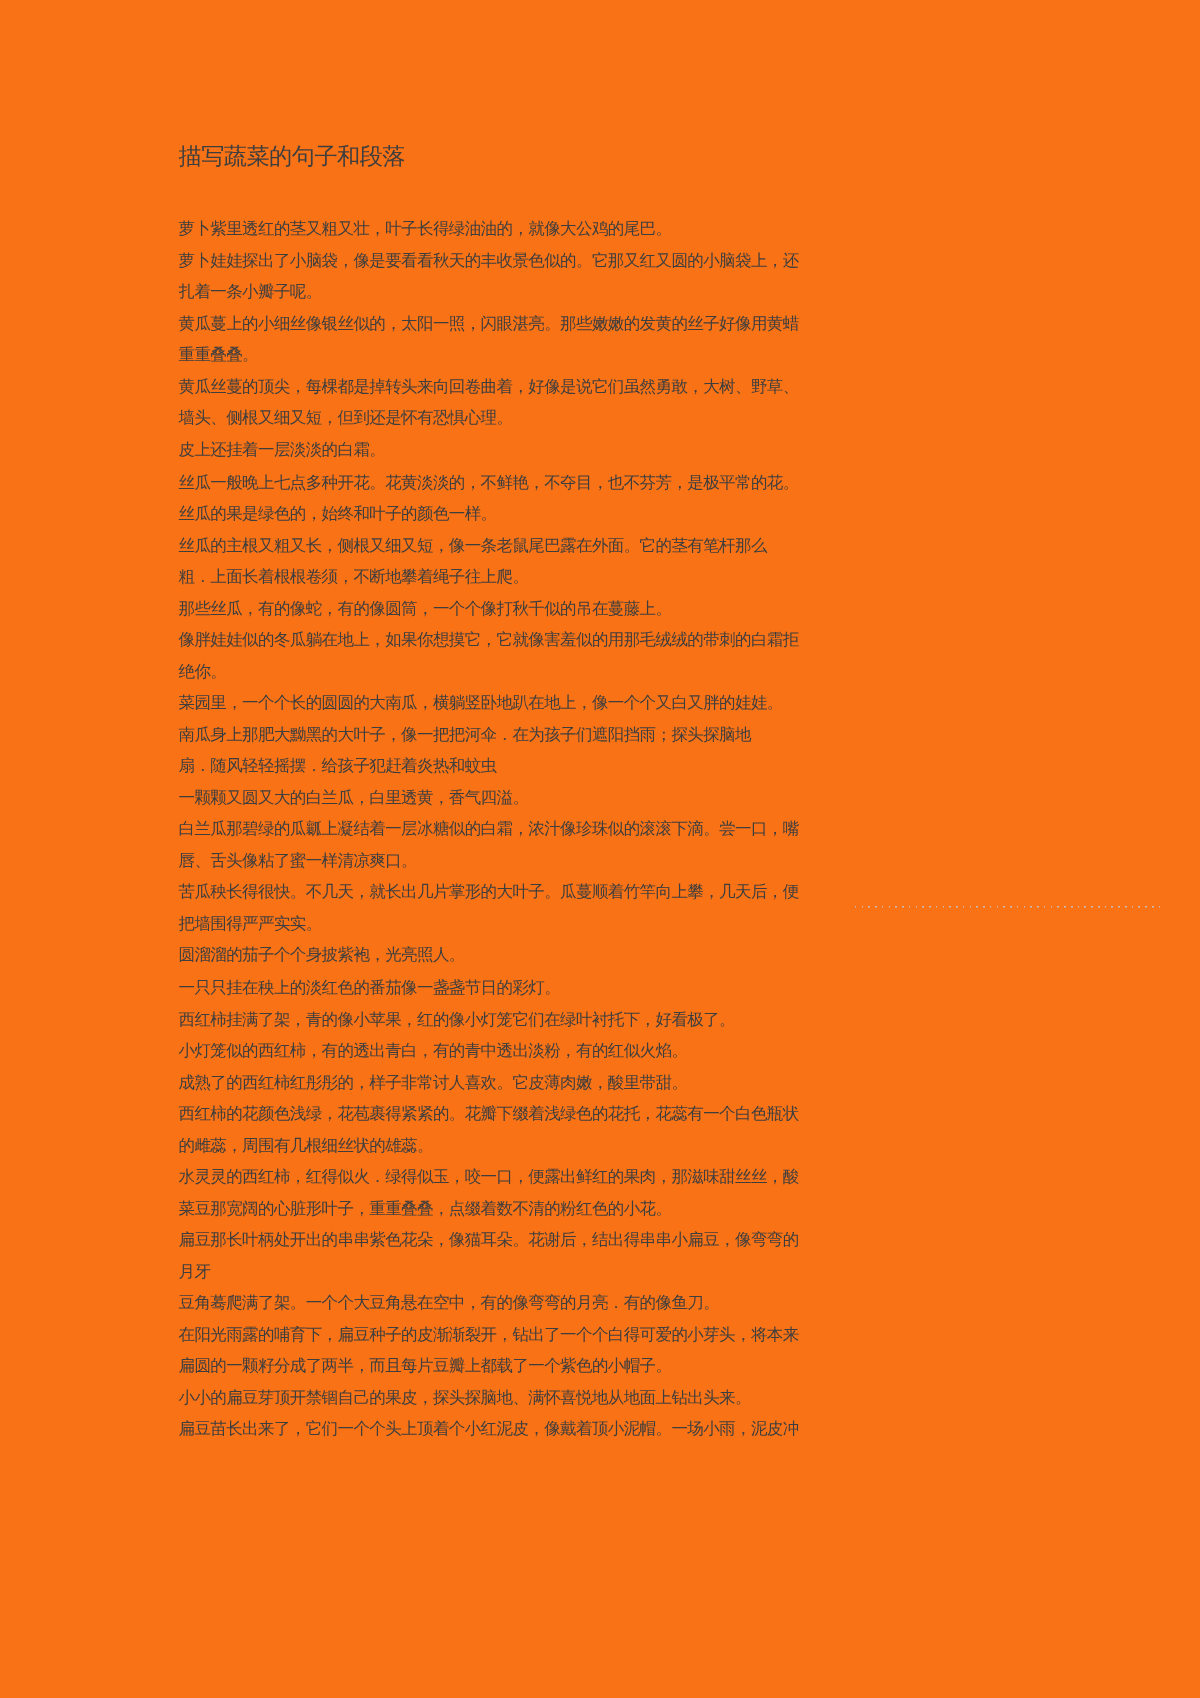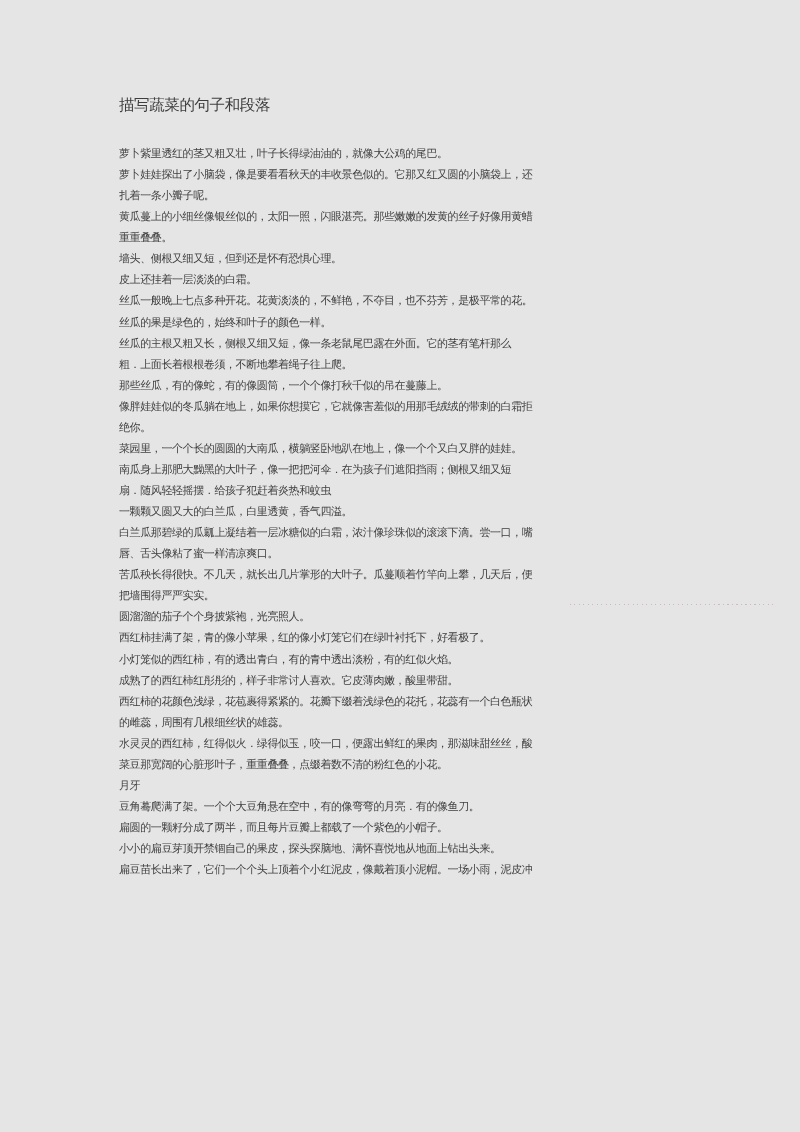--- a/index.html
+++ b/index.html
@@ -4,21 +4,21 @@
 <style>
   html, body {
     margin: 0;
     padding: 0;
     background: #ffffff;
   }
   .page {
     position: relative;
     width: 800px;
     height: 1132px;
-    background: #e5e5e5;
+    background: #f97316;
     overflow: hidden;
     font-family: "Liberation Serif", "DejaVu Serif", serif;
     color: #3e3e3e;
   }
   .doc-title {
     position: absolute;
     left: 119px;
     top: 94px;
     font-size: 15.5px;
     line-height: 21px;
@@ -56,46 +56,50 @@
 
 <div class="page">
   <div class="doc-title">描写蔬菜的句子和段落</div>
 
   <div class="doc-body" id="doc-body">
       <div class="doc-line">萝卜紫里透红的茎又粗又壮，叶子长得绿油油的，就像大公鸡的尾巴。</div>
       <div class="doc-line">萝卜娃娃探出了小脑袋，像是要看看秋天的丰收景色似的。它那又红又圆的小脑袋上，还</div>
       <div class="doc-line">扎着一条小瓣子呢。</div>
       <div class="doc-line">黄瓜蔓上的小细丝像银丝似的，太阳一照，闪眼湛亮。那些嫩嫩的发黄的丝子好像用黄蜡</div>
       <div class="doc-line">重重叠叠。</div>
+      <div class="doc-line">黄瓜丝蔓的顶尖，每棵都是掉转头来向回卷曲着，好像是说它们虽然勇敢，大树、野草、</div>
       <div class="doc-line">墙头、侧根又细又短，但到还是怀有恐惧心理。</div>
       <div class="doc-line">皮上还挂着一层淡淡的白霜。</div>
       <div class="doc-line">丝瓜一般晚上七点多种开花。花黄淡淡的，不鲜艳，不夺目，也不芬芳，是极平常的花。</div>
       <div class="doc-line">丝瓜的果是绿色的，始终和叶子的颜色一样。</div>
       <div class="doc-line">丝瓜的主根又粗又长，侧根又细又短，像一条老鼠尾巴露在外面。它的茎有笔杆那么</div>
       <div class="doc-line">粗．上面长着根根卷须，不断地攀着绳子往上爬。</div>
       <div class="doc-line">那些丝瓜，有的像蛇，有的像圆筒，一个个像打秋千似的吊在蔓藤上。</div>
       <div class="doc-line">像胖娃娃似的冬瓜躺在地上，如果你想摸它，它就像害羞似的用那毛绒绒的带刺的白霜拒</div>
       <div class="doc-line">绝你。</div>
       <div class="doc-line">菜园里，一个个长的圆圆的大南瓜，横躺竖卧地趴在地上，像一个个又白又胖的娃娃。</div>
-      <div class="doc-line">南瓜身上那肥大黝黑的大叶子，像一把把河伞．在为孩子们遮阳挡雨；侧根又细又短</div>
+      <div class="doc-line">南瓜身上那肥大黝黑的大叶子，像一把把河伞．在为孩子们遮阳挡雨；探头探脑地</div>
       <div class="doc-line">扇．随风轻轻摇摆．给孩子犯赶着炎热和蚊虫</div>
       <div class="doc-line">一颗颗又圆又大的白兰瓜，白里透黄，香气四溢。</div>
       <div class="doc-line">白兰瓜那碧绿的瓜瓤上凝结着一层冰糖似的白霜，浓汁像珍珠似的滚滚下滴。尝一口，嘴</div>
       <div class="doc-line">唇、舌头像粘了蜜一样清凉爽口。</div>
       <div class="doc-line">苦瓜秧长得很快。不几天，就长出几片掌形的大叶子。瓜蔓顺着竹竿向上攀，几天后，便</div>
       <div class="doc-line">把墙围得严严实实。</div>
       <div class="doc-line">圆溜溜的茄子个个身披紫袍，光亮照人。</div>
+      <div class="doc-line">一只只挂在秧上的淡红色的番茄像一盏盏节日的彩灯。</div>
       <div class="doc-line">西红柿挂满了架，青的像小苹果，红的像小灯笼它们在绿叶衬托下，好看极了。</div>
       <div class="doc-line">小灯笼似的西红柿，有的透出青白，有的青中透出淡粉，有的红似火焰。</div>
       <div class="doc-line">成熟了的西红柿红彤彤的，样子非常讨人喜欢。它皮薄肉嫩，酸里带甜。</div>
       <div class="doc-line">西红柿的花颜色浅绿，花苞裹得紧紧的。花瓣下缀着浅绿色的花托，花蕊有一个白色瓶状</div>
       <div class="doc-line">的雌蕊，周围有几根细丝状的雄蕊。</div>
       <div class="doc-line">水灵灵的西红柿，红得似火．绿得似玉，咬一口，便露出鲜红的果肉，那滋味甜丝丝，酸</div>
       <div class="doc-line">菜豆那宽阔的心脏形叶子，重重叠叠，点缀着数不清的粉红色的小花。</div>
+      <div class="doc-line">扁豆那长叶柄处开出的串串紫色花朵，像猫耳朵。花谢后，结出得串串小扁豆，像弯弯的</div>
       <div class="doc-line">月牙</div>
       <div class="doc-line">豆角蓦爬满了架。一个个大豆角悬在空中，有的像弯弯的月亮．有的像鱼刀。</div>
+      <div class="doc-line">在阳光雨露的哺育下，扁豆种子的皮渐渐裂开，钻出了一个个白得可爱的小芽头，将本来</div>
       <div class="doc-line">扁圆的一颗籽分成了两半，而且每片豆瓣上都载了一个紫色的小帽子。</div>
       <div class="doc-line">小小的扁豆芽顶开禁锢自己的果皮，探头探脑地、满怀喜悦地从地面上钻出头来。</div>
       <div class="doc-line">扁豆苗长出来了，它们一个个头上顶着个小红泥皮，像戴着顶小泥帽。一场小雨，泥皮冲</div>
     </div>
 
   <div class="scan-dotted-line"></div>
 </div>
 
 </body></html>

